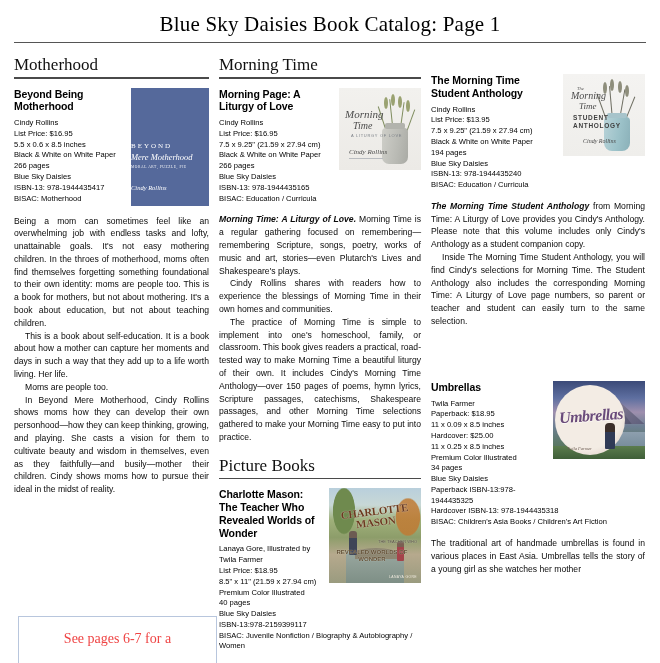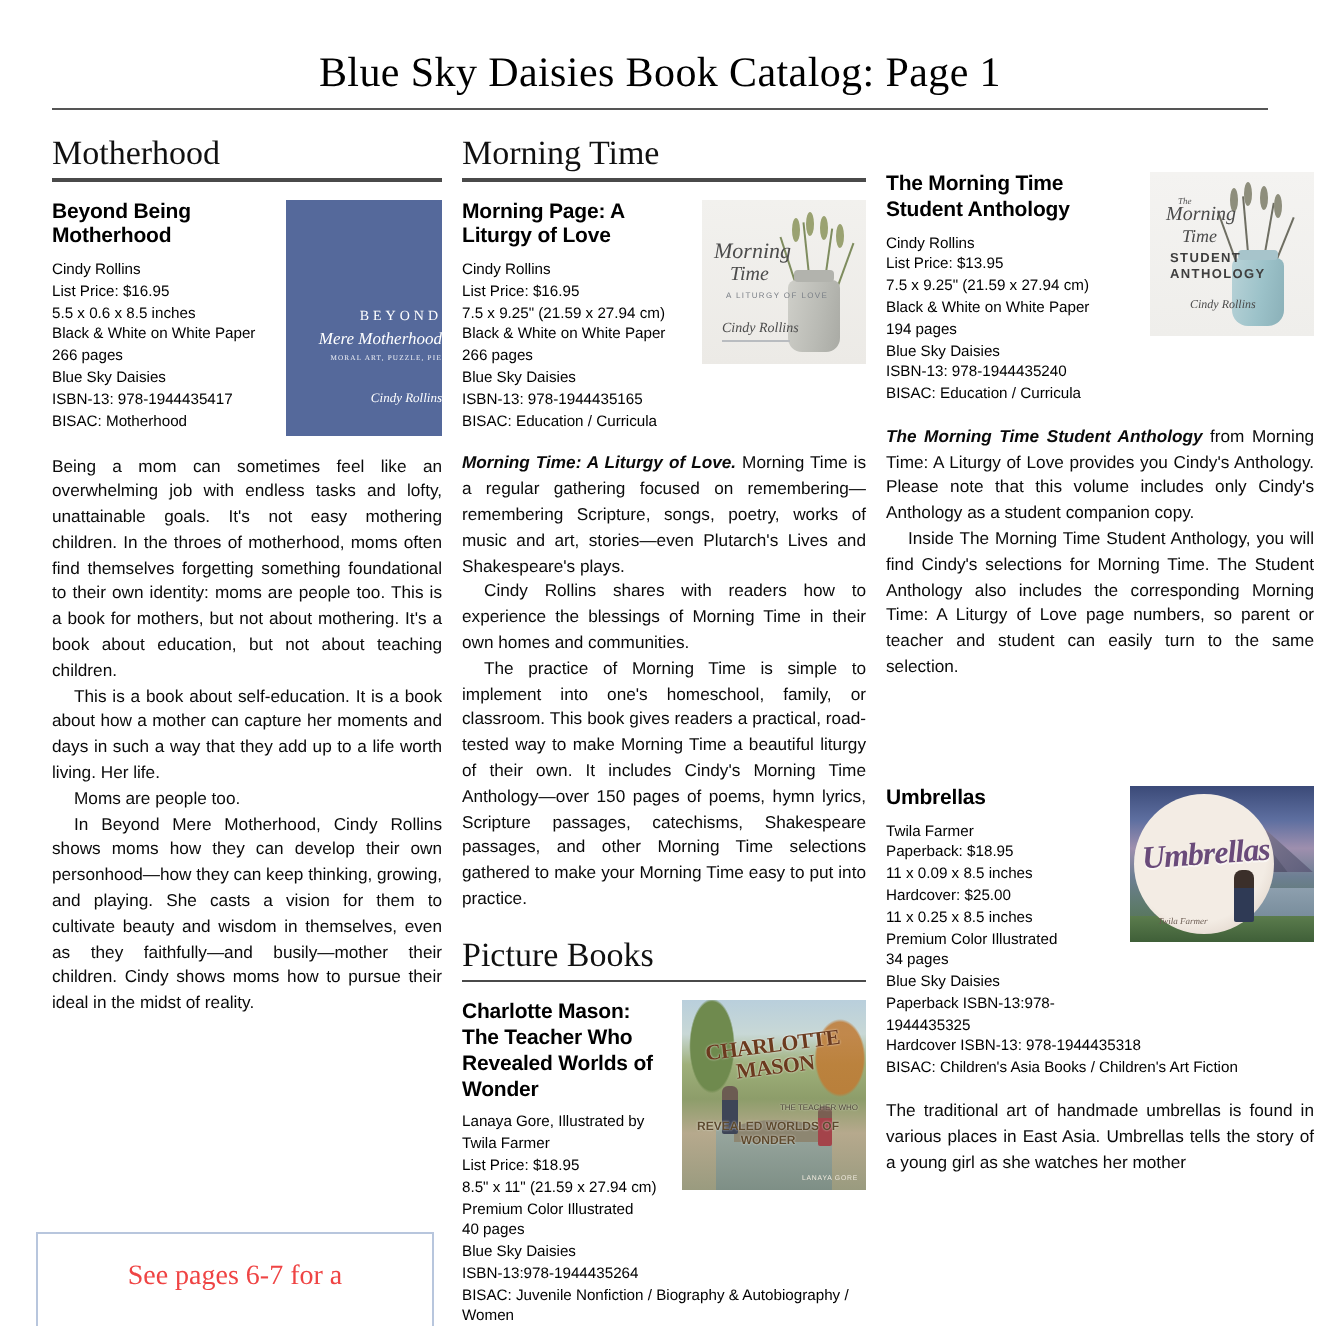--- a/index.html
+++ b/index.html
@@ -4,21 +4,21 @@
 <style>
   * { box-sizing: border-box; }
   html, body { margin: 0; padding: 0; }
   body {
     width: 660px; height: 663px;
     background: #ffffff;
     font-family: "Liberation Sans", sans-serif;
     overflow: hidden;
     position: relative;
   }
-  .page { position: relative; width: 660px; height: 663px; padding: 12px; }
+  .page { position: relative; width: 660px; height: 663px; padding: 0; }
 
   
   .masthead {
     text-align: center;
     font-family: "Liberation Serif", serif;
     font-size: 21px;
     letter-spacing: 0.2px;
     color: #000;
     padding-top: 12px;
     padding-bottom: 5px;
@@ -83,21 +83,21 @@
       radial-gradient(ellipse at 92% 46%, rgba(255,255,255,.35) 0 5%, transparent 8%),
       radial-gradient(ellipse at 14% 88%, rgba(255,255,255,.4) 0 6%, transparent 9%),
       radial-gradient(ellipse at 55% 95%, rgba(255,255,255,.35) 0 6%, transparent 9%),
       radial-gradient(ellipse at 86% 86%, rgba(255,255,255,.38) 0 6%, transparent 9%),
       linear-gradient(#566severe, #566) ,
       #55699b;
     background-color: #55699b;
   }
   .bmm-text {
     position: absolute; left: 0; right: 0; top: 46%;
-    text-align: right; color: #fff;
+    text-align: left; color: #fff;
     font-family: "Liberation Serif", serif;
   }
   .bmm-t1 { font-size: 7px; letter-spacing: 2px; }
   .bmm-t2 { font-size: 8.5px; font-style: italic; margin-top: 2px; }
   .bmm-t3 { font-size: 3.6px; letter-spacing: .6px; margin-top: 3px; opacity: .92; }
   .bmm-t4 { font-size: 6.5px; font-style: italic; margin-top: 15px; }
 
   
   .cover-mt {
     width: 82px; height: 82px;
@@ -370,21 +370,21 @@
       <div class="entry">
         <div class="entry-info">
           <div class="book-title">Charlotte Mason: The Teacher Who Revealed Worlds of Wonder</div>
           <div class="meta">
             <div class="wrap">Lanaya Gore, Illustrated by Twila Farmer</div>
             <div>List Price: $18.95</div>
             <div>8.5" x 11" (21.59 x 27.94 cm)</div>
             <div>Premium Color Illustrated</div>
             <div>40 pages</div>
             <div>Blue Sky Daisies</div>
-            <div>ISBN-13:978-1944435264</div>
+            <div>ISBN-13:978-2159399117</div>
           </div>
         </div>
         <div class="cover cover-cm">
           <div class="cm-tree-l"></div>
           <div class="cm-tree-r"></div>
           <div class="cm-water"></div>
           <div class="cm-bridge"></div>
           <div class="cm-fig1"></div>
           <div class="cm-fig2"></div>
           <div class="cm-title">

